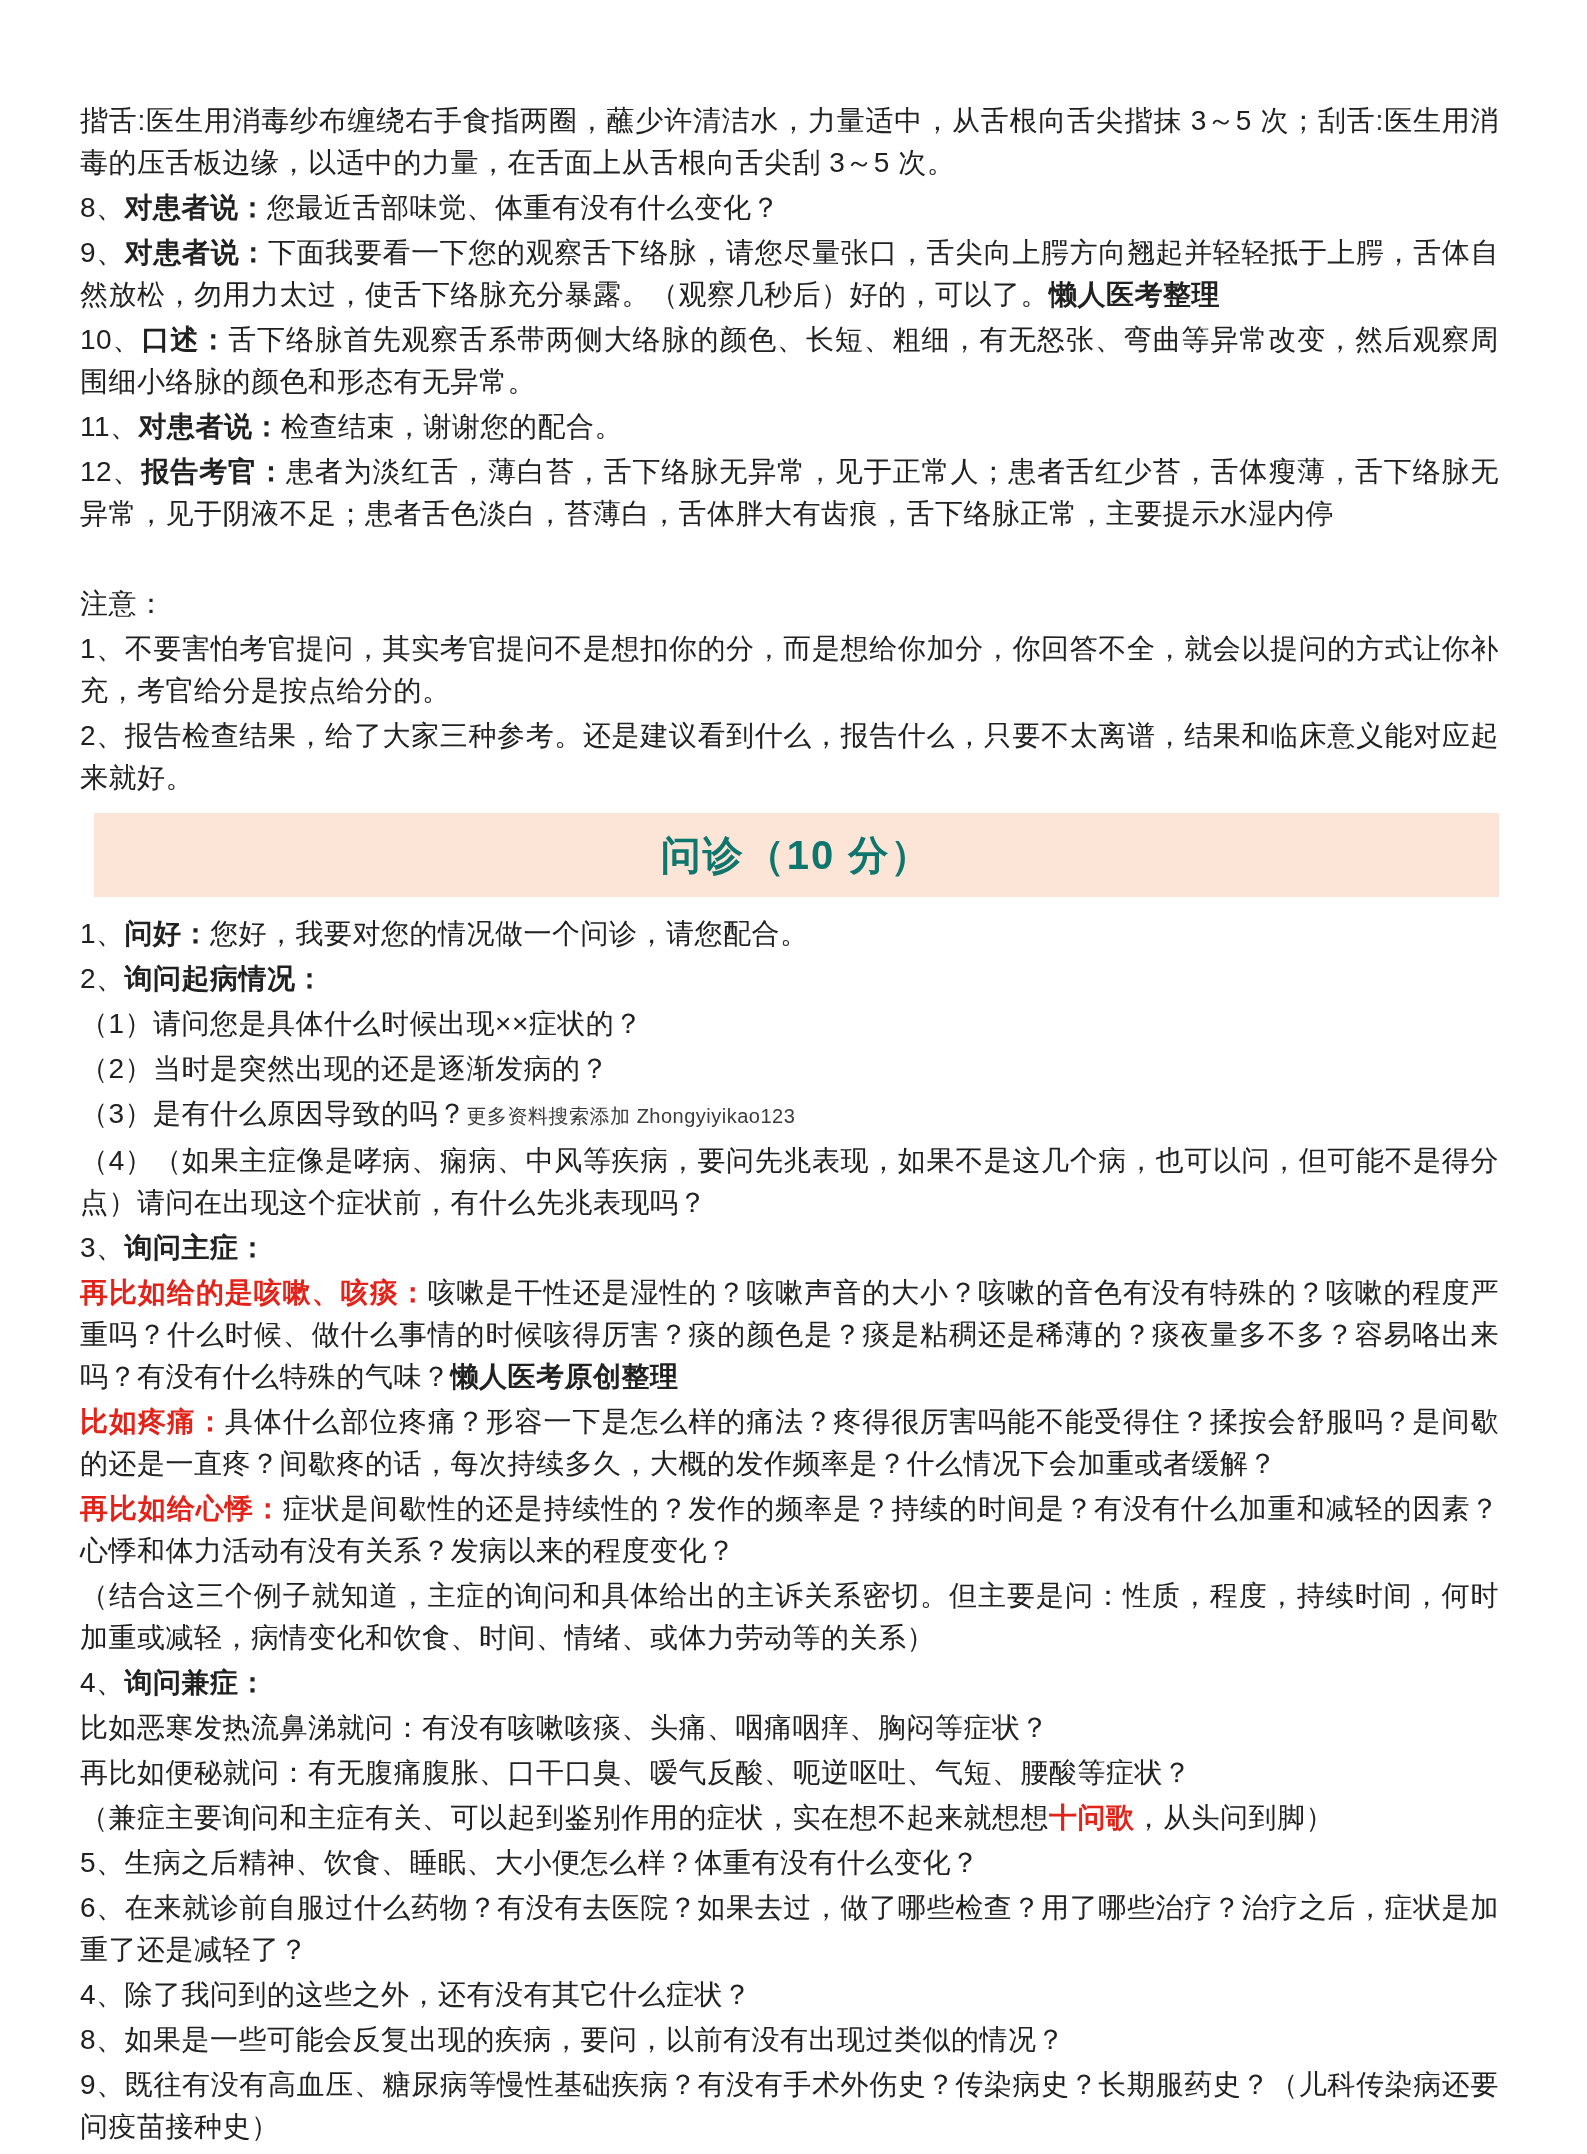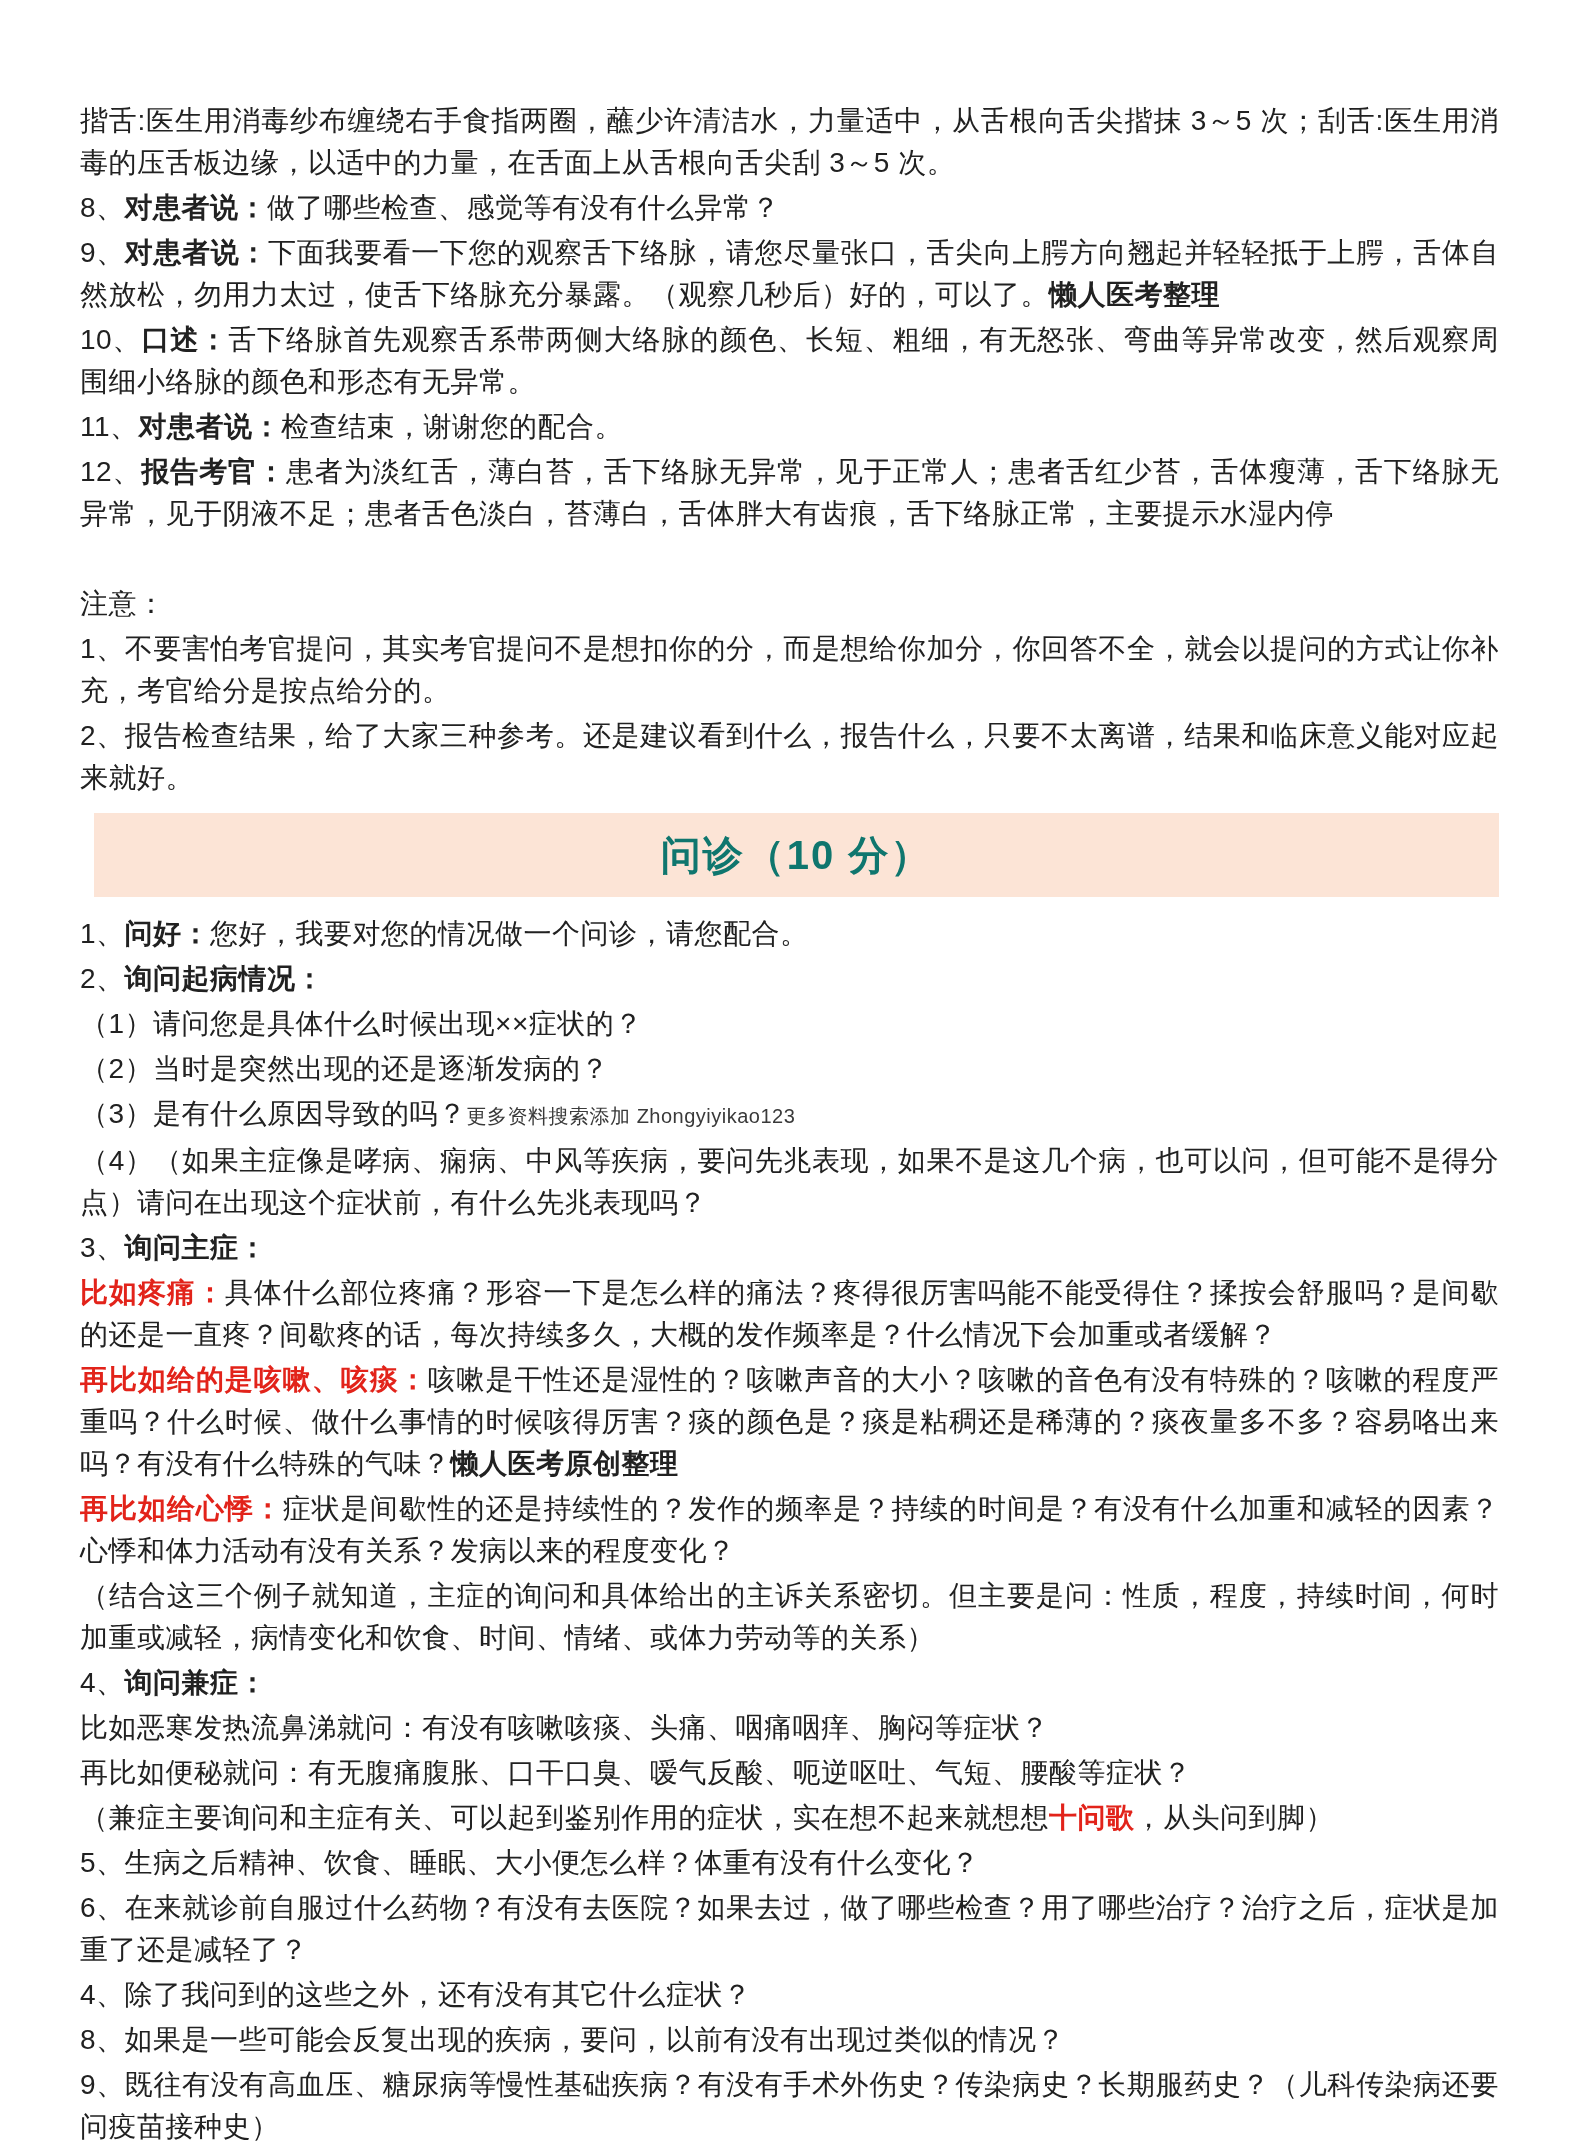--- a/index.html
+++ b/index.html
@@ -45,43 +45,43 @@
     font-size: 40px;
     letter-spacing: 2px;
   }
 </style>
 </head>
 <body>
 
 <div class="page">
   <div>
       <p class="para"><span class="run-n">揩舌:医生用消毒纱布缠绕右手食指两圈，蘸少许清洁水，力量适中，从舌根向舌尖揩抹 3～5 次；刮舌:医生用消毒的压舌板边缘，以适中的力量，在舌面上从舌根向舌尖刮 3～5 次。</span></p>
-      <p class="para"><span class="run-n">8、</span><span class="run-b">对患者说：</span><span class="run-n">做了哪些检查、感觉等有没有什么异常？</span></p>
+      <p class="para"><span class="run-n">8、</span><span class="run-b">对患者说：</span><span class="run-n">您最近舌部味觉、体重有没有什么变化？</span></p>
       <p class="para"><span class="run-n">9、</span><span class="run-b">对患者说：</span><span class="run-n">下面我要看一下您的观察舌下络脉，请您尽量张口，舌尖向上腭方向翘起并轻轻抵于上腭，舌体自然放松，勿用力太过，使舌下络脉充分暴露。（观察几秒后）好的，可以了。</span><span class="run-b">懒人医考整理</span></p>
       <p class="para"><span class="run-n">10、</span><span class="run-b">口述：</span><span class="run-n">舌下络脉首先观察舌系带两侧大络脉的颜色、长短、粗细，有无怒张、弯曲等异常改变，然后观察周围细小络脉的颜色和形态有无异常。</span></p>
       <p class="para"><span class="run-n">11、</span><span class="run-b">对患者说：</span><span class="run-n">检查结束，谢谢您的配合。</span></p>
       <p class="para"><span class="run-n">12、</span><span class="run-b">报告考官：</span><span class="run-n">患者为淡红舌，薄白苔，舌下络脉无异常，见于正常人；患者舌红少苔，舌体瘦薄，舌下络脉无异常，见于阴液不足；患者舌色淡白，苔薄白，舌体胖大有齿痕，舌下络脉正常，主要提示水湿内停</span></p>
       <p class="para blank"></p>
       <p class="para"><span class="run-n">注意：</span></p>
       <p class="para"><span class="run-n">1、不要害怕考官提问，其实考官提问不是想扣你的分，而是想给你加分，你回答不全，就会以提问的方式让你补充，考官给分是按点给分的。</span></p>
       <p class="para"><span class="run-n">2、报告检查结果，给了大家三种参考。还是建议看到什么，报告什么，只要不太离谱，结果和临床意义能对应起来就好。</span></p>
     </div>
   <div class="banner">
     <span class="banner-title">问诊（10 分）</span>
   </div>
   <div>
       <p class="para"><span class="run-n">1、</span><span class="run-b">问好：</span><span class="run-n">您好，我要对您的情况做一个问诊，请您配合。</span></p>
       <p class="para"><span class="run-n">2、</span><span class="run-b">询问起病情况：</span></p>
       <p class="para"><span class="run-n">（1）请问您是具体什么时候出现××症状的？</span></p>
       <p class="para"><span class="run-n">（2）当时是突然出现的还是逐渐发病的？</span></p>
       <p class="para"><span class="run-n">（3）是有什么原因导致的吗？</span><span class="run-sm">更多资料搜索添加 Zhongyiyikao123</span></p>
       <p class="para"><span class="run-n">（4）（如果主症像是哮病、痫病、中风等疾病，要问先兆表现，如果不是这几个病，也可以问，但可能不是得分点）请问在出现这个症状前，有什么先兆表现吗？</span></p>
       <p class="para"><span class="run-n">3、</span><span class="run-b">询问主症：</span></p>
+      <p class="para"><span class="run-r">再比如给的是咳嗽、咳痰：</span><span class="run-n">咳嗽是干性还是湿性的？咳嗽声音的大小？咳嗽的音色有没有特殊的？咳嗽的程度严重吗？什么时候、做什么事情的时候咳得厉害？痰的颜色是？痰是粘稠还是稀薄的？痰夜量多不多？容易咯出来吗？有没有什么特殊的气味？</span><span class="run-b">懒人医考原创整理</span></p>
       <p class="para"><span class="run-r">比如疼痛：</span><span class="run-n">具体什么部位疼痛？形容一下是怎么样的痛法？疼得很厉害吗能不能受得住？揉按会舒服吗？是间歇的还是一直疼？间歇疼的话，每次持续多久，大概的发作频率是？什么情况下会加重或者缓解？</span></p>
-      <p class="para"><span class="run-r">再比如给的是咳嗽、咳痰：</span><span class="run-n">咳嗽是干性还是湿性的？咳嗽声音的大小？咳嗽的音色有没有特殊的？咳嗽的程度严重吗？什么时候、做什么事情的时候咳得厉害？痰的颜色是？痰是粘稠还是稀薄的？痰夜量多不多？容易咯出来吗？有没有什么特殊的气味？</span><span class="run-b">懒人医考原创整理</span></p>
       <p class="para"><span class="run-r">再比如给心悸：</span><span class="run-n">症状是间歇性的还是持续性的？发作的频率是？持续的时间是？有没有什么加重和减轻的因素？心悸和体力活动有没有关系？发病以来的程度变化？</span></p>
       <p class="para"><span class="run-n">（结合这三个例子就知道，主症的询问和具体给出的主诉关系密切。但主要是问：性质，程度，持续时间，何时加重或减轻，病情变化和饮食、时间、情绪、或体力劳动等的关系）</span></p>
       <p class="para"><span class="run-n">4、</span><span class="run-b">询问兼症：</span></p>
       <p class="para"><span class="run-n">比如恶寒发热流鼻涕就问：有没有咳嗽咳痰、头痛、咽痛咽痒、胸闷等症状？</span></p>
       <p class="para"><span class="run-n">再比如便秘就问：有无腹痛腹胀、口干口臭、嗳气反酸、呃逆呕吐、气短、腰酸等症状？</span></p>
       <p class="para"><span class="run-n">（兼症主要询问和主症有关、可以起到鉴别作用的症状，实在想不起来就想想</span><span class="run-r">十问歌</span><span class="run-n">，从头问到脚）</span></p>
       <p class="para"><span class="run-n">5、生病之后精神、饮食、睡眠、大小便怎么样？体重有没有什么变化？</span></p>
       <p class="para"><span class="run-n">6、在来就诊前自服过什么药物？有没有去医院？如果去过，做了哪些检查？用了哪些治疗？治疗之后，症状是加重了还是减轻了？</span></p>
       <p class="para"><span class="run-n">4、除了我问到的这些之外，还有没有其它什么症状？</span></p>
       <p class="para"><span class="run-n">8、如果是一些可能会反复出现的疾病，要问，以前有没有出现过类似的情况？</span></p>

